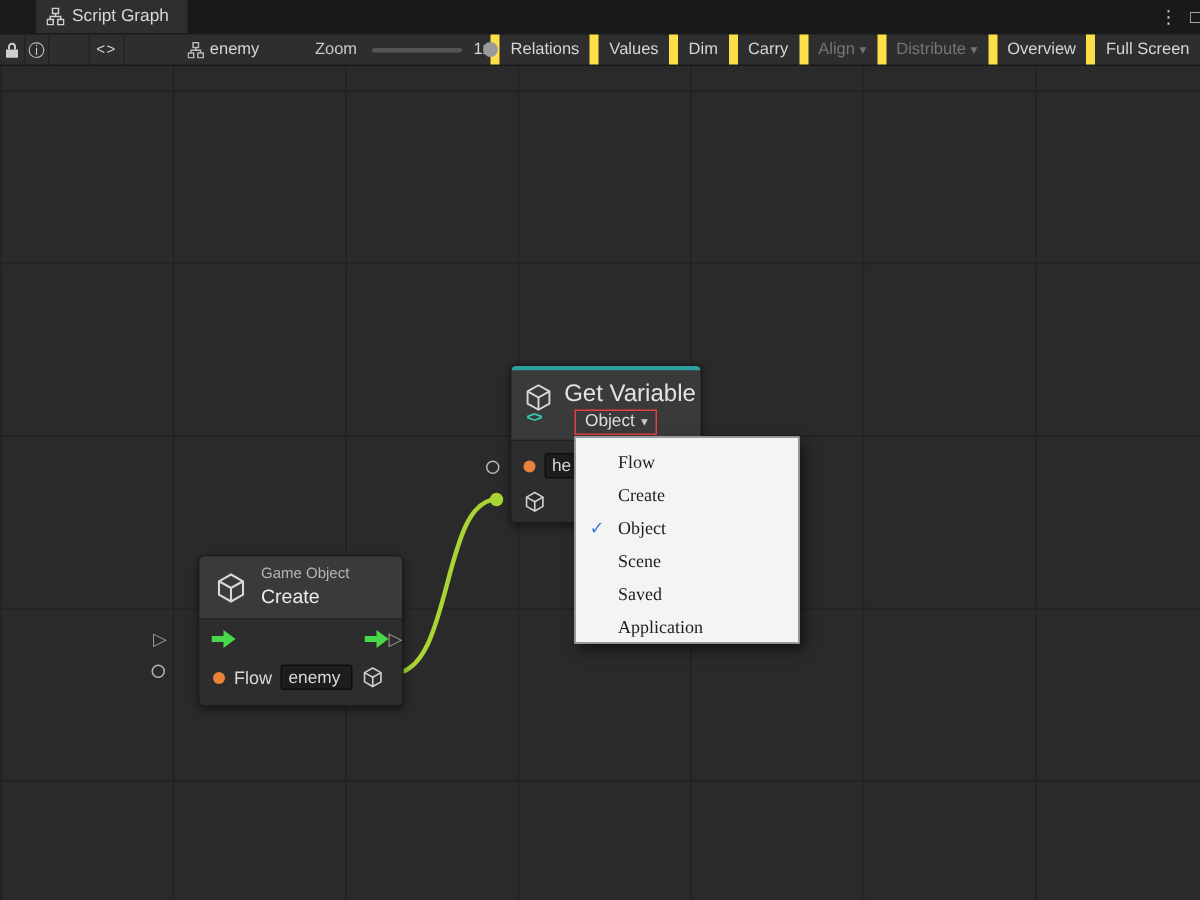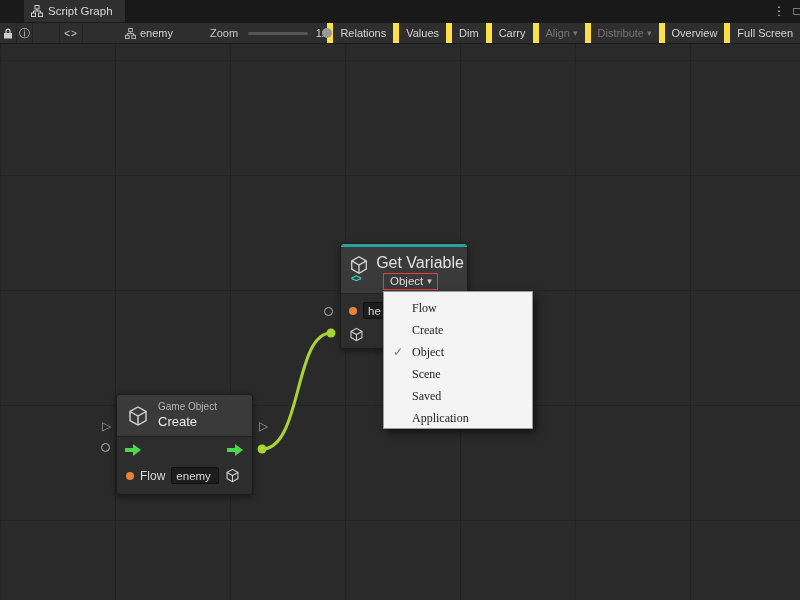--- a/index.html
+++ b/index.html
@@ -63,21 +63,21 @@
               color:#e2e2e2; font-size:16px; }
   .gv-kind { position:absolute; left:42px; top:26px; display:flex; align-items:center; gap:4px;
              background:#3a3a3a; border:1px solid #e5403f; padding:1px 5px 2px 6px;
              color:#dcdcdc; font-size:11.5px; }
   .gv-kind .caret { font-size:9px; color:#c9c9c9; }
   .gv-body { height:54px; }
   .gv-row1 { position:absolute; left:8px; top:8px; display:flex; align-items:center; gap:6px; }
   .gv-row2 { position:absolute; left:8px; top:33px; }
 
   
-  .cr-node { left:116px; top:326px; width:137px;margin-top:24px; }
+  .cr-node { left:132px; top:326px; width:137px; }
   .cr-header { height:42px; display:flex; align-items:center; gap:9px; padding:0 10px; }
   .cr-titles { display:flex; flex-direction:column; line-height:1.25; }
   .cr-super { color:#b5b5b5; font-size:10px; }
   .cr-title { color:#ececec; font-size:13px; }
   .cr-body { height:57px; }
   .cr-flowrow { position:absolute; left:0; top:7px; width:100%; display:flex;
                 justify-content:space-between; padding:0 8px; }
   .cr-datarow { position:absolute; left:0; top:30px; width:100%; display:flex;
                 align-items:center; gap:6px; padding:0 6px 0 9px; }
   .cr-name { color:#d8d8d8; font-size:12px; }

